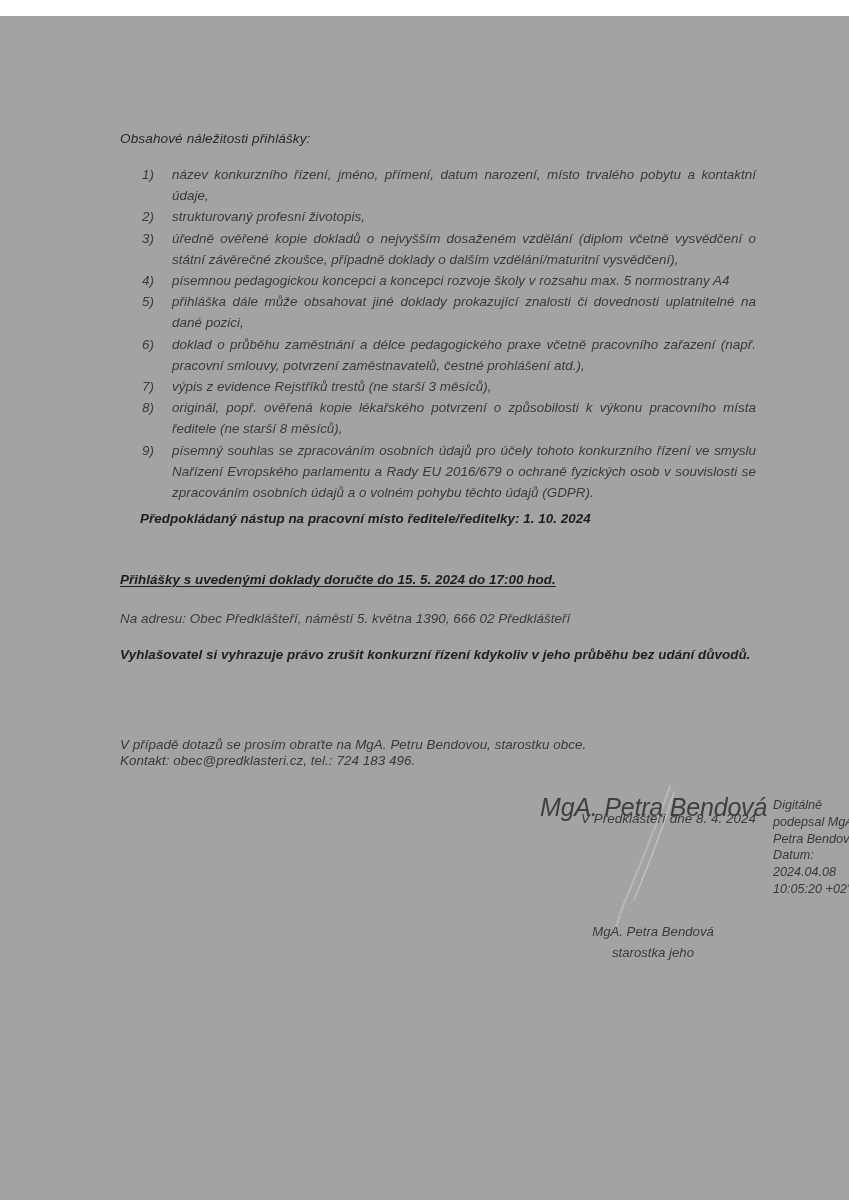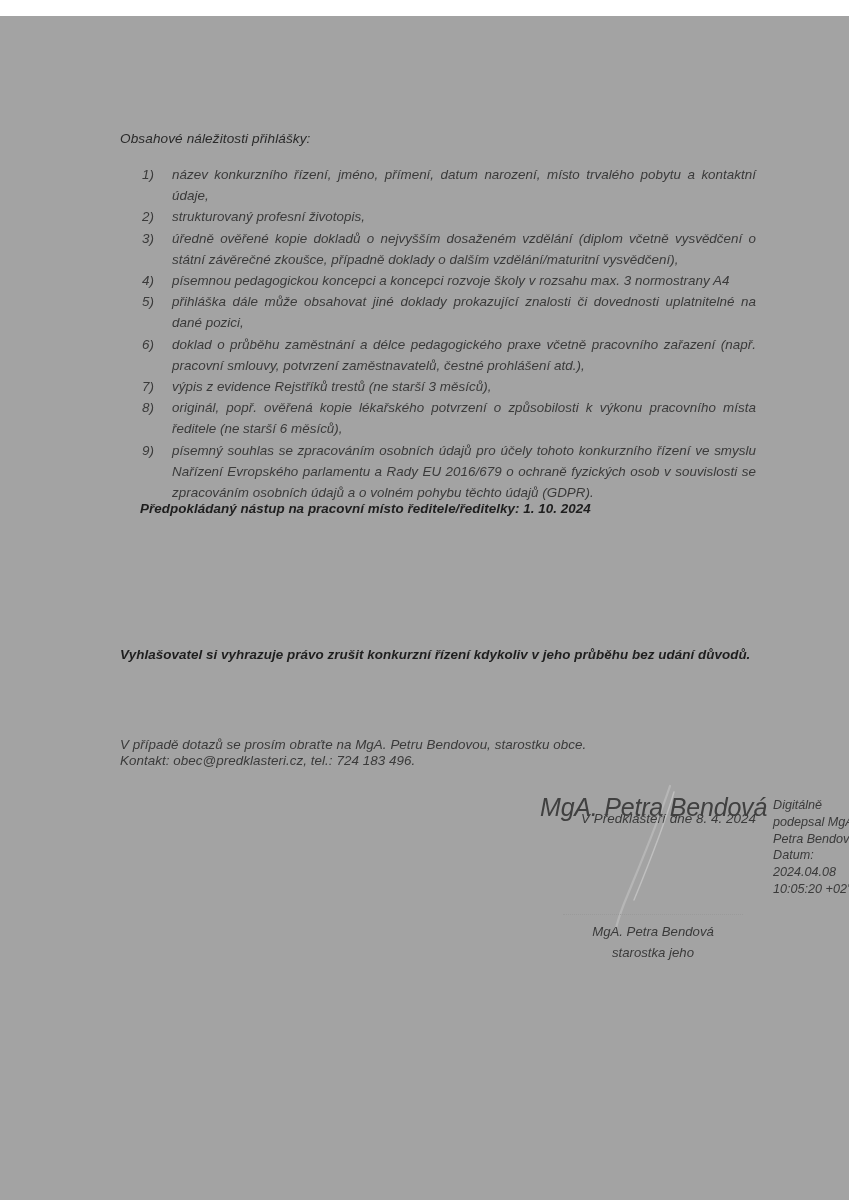--- a/index.html
+++ b/index.html
@@ -159,48 +159,50 @@
     <li>
       <span class="num">2)</span>
       <span class="txt">strukturovaný profesní životopis,</span>
     </li>
     <li>
       <span class="num">3)</span>
       <span class="txt">úředně ověřené kopie dokladů o nejvyšším dosaženém vzdělání (diplom včetně vysvědčení o státní závěrečné zkoušce, případně doklady o dalším vzdělání/maturitní vysvědčení),</span>
     </li>
     <li>
       <span class="num">4)</span>
-      <span class="txt">písemnou pedagogickou koncepci a koncepci rozvoje školy v rozsahu max. 3 normostrany A4</span>
+      <span class="txt">písemnou pedagogickou koncepci a koncepci rozvoje školy v rozsahu max. 5 normostrany A4</span>
     </li>
     <li>
       <span class="num">5)</span>
       <span class="txt">přihláška dále může obsahovat jiné doklady prokazující znalosti či dovednosti uplatnitelné na dané pozici,</span>
     </li>
     <li>
       <span class="num">6)</span>
       <span class="txt">doklad o průběhu zaměstnání a délce pedagogického praxe včetně pracovního zařazení (např. pracovní smlouvy, potvrzení zaměstnavatelů, čestné prohlášení atd.),</span>
     </li>
     <li>
       <span class="num">7)</span>
       <span class="txt">výpis z evidence Rejstříků trestů (ne starší 3 měsíců),</span>
     </li>
     <li>
       <span class="num">8)</span>
-      <span class="txt">originál, popř. ověřená kopie lékařského potvrzení o způsobilosti k výkonu pracovního místa ředitele (ne starší 6 měsíců),</span>
+      <span class="txt">originál, popř. ověřená kopie lékařského potvrzení o způsobilosti k výkonu pracovního místa ředitele (ne starší 8 měsíců),</span>
     </li>
     <li>
       <span class="num">9)</span>
       <span class="txt">písemný souhlas se zpracováním osobních údajů pro účely tohoto konkurzního řízení ve smyslu Nařízení Evropského parlamentu a Rady EU 2016/679 o ochraně fyzických osob v souvislosti se zpracováním osobních údajů a o volném pohybu těchto údajů (GDPR).</span>
     </li>
   </ol>
 
-  <div class="blk bold" style="top:482px;padding-left:20px;">Předpokládaný nástup na pracovní místo ředitele/ředitelky: 1. 10. 2024</div>
-
-
-
+  <div class="blk bold" style="top:492px;padding-left:20px;">Předpokládaný nástup na pracovní místo ředitele/ředitelky: 1. 10. 2024</div>
+
+
+  <div class="blk bold underline" style="top:553px;">Přihlášky s uvedenými doklady doručte do 15. 5. 2024 do 17:00 hod.</div>
+
+  <div class="blk" style="top:592px;">Na adresu: Obec Předklášteří, náměstí 5. května 1390, 666 02 Předklášteří</div>
 
   <div class="blk bold" style="top:628px;">Vyhlašovatel si vyhrazuje právo zrušit konkurzní řízení kdykoliv v jeho průběhu bez udání důvodů.</div>
 
 
   <div class="blk" style="top:718px;">V případě dotazů se prosím obraťte na MgA. Petru Bendovou, starostku obce.</div>
   <div class="blk" style="top:734px;">Kontakt: obec@predklasteri.cz, tel.: 724 183 496.</div>
 
   <div class="blk" style="top:792px;text-align:right;">V Předklášteří dne 8. 4. 2024</div>
 
   <div class="sig-wrap">

